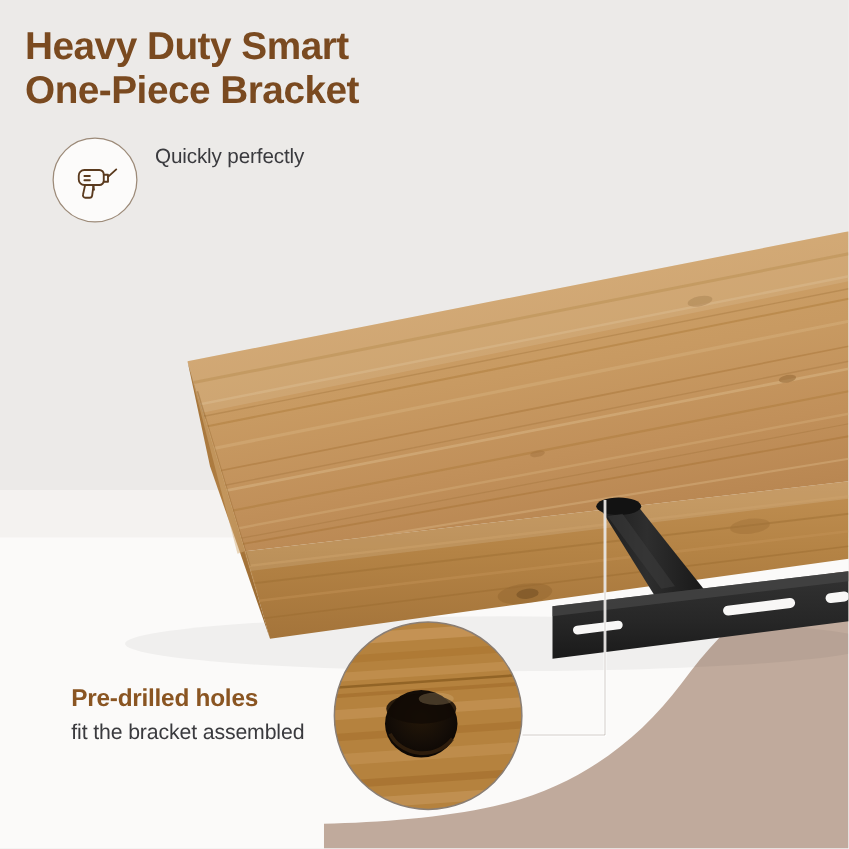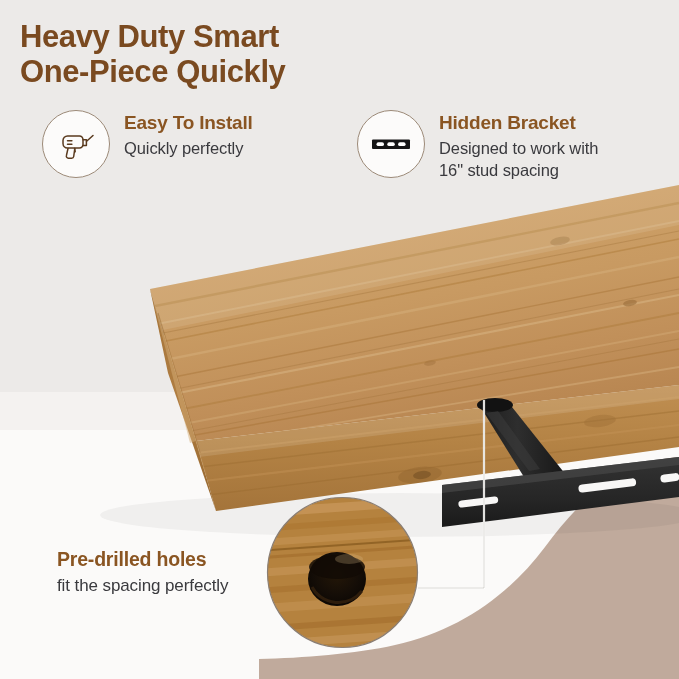--- a/index.html
+++ b/index.html
@@ -310,21 +310,21 @@
   </div>
 
   <svg id="callout" width="679" height="679" viewBox="0 0 679 679">
 
     <path d="M484,400 L484,588 L418,588" stroke="#FFFFFF" stroke-width="2.2" fill="none" opacity="0.95"></path>
     <path d="M484,400 L484,588 L418,588" stroke="#8A7E74" stroke-width="0.7" fill="none" opacity="0.45"></path>
   </svg>
 
   <div class="title">
     <span class="line">Heavy Duty Smart</span>
-    <span class="line">One-Piece Quickly</span>
+    <span class="line">One-Piece Bracket</span>
   </div>
 
   <div class="feature" id="feature-install">
     <div class="feature-icon">
       <svg width="44" height="44" viewBox="0 0 44 44" fill="none" stroke="#5A3A1E" stroke-width="1.5" stroke-linecap="round" stroke-linejoin="round">
 
         <path d="M9,18.5 a4.5,4.5 0 0 1 4.5,-4.5 h12 a3.5,3.5 0 0 1 3.5,3.5 v5 a3.5,3.5 0 0 1 -3.5,3.5 h-12 a4.5,4.5 0 0 1 -4.5,-4.5 z"></path>
 
         <path d="M29,17.8 h3.4 v5.6 h-3.4"></path>
 
@@ -332,43 +332,25 @@
 
         <path d="M14,26.5 l-1.6,7.2 a2,2 0 0 0 1.9,2.5 h3.4 a2,2 0 0 0 2,-1.7 l1.1,-8"></path>
 
         <path d="M20.6,26.6 l0.6,3.2"></path>
 
         <path d="M13.5,18.8 h4.4"></path>
         <path d="M13.5,22.2 h4.4"></path>
       </svg>
     </div>
     <div class="feature-text">
-      <div class="feature-title">Easy To Install</div>
       <div class="feature-body">
         <span class="line">Quickly perfectly</span>
       </div>
     </div>
   </div>
 
-  <div class="feature" id="feature-hidden">
-    <div class="feature-icon">
-      <svg width="46" height="46" viewBox="0 0 46 46">
-        <rect x="4" y="18.5" width="38" height="9.5" rx="1" fill="#151515"></rect>
-        <rect x="8.5" y="21.3" width="7.5" height="3.8" rx="1.9" fill="#FFFFFF"></rect>
-        <rect x="19.3" y="21.3" width="7.5" height="3.8" rx="1.9" fill="#FFFFFF"></rect>
-        <rect x="30.1" y="21.3" width="7.5" height="3.8" rx="1.9" fill="#FFFFFF"></rect>
-      </svg>
-    </div>
-    <div class="feature-text">
-      <div class="feature-title">Hidden Bracket</div>
-      <div class="feature-body">
-        <span class="line">Designed to work with</span>
-        <span class="line">16" stud spacing</span>
-      </div>
-    </div>
-  </div>
 
   <div id="caption">
     <div class="caption-title">Pre-drilled holes</div>
-    <div class="caption-body">fit the spacing perfectly</div>
+    <div class="caption-body">fit the bracket assembled</div>
   </div>
 
 </div>
 
 </body></html>

